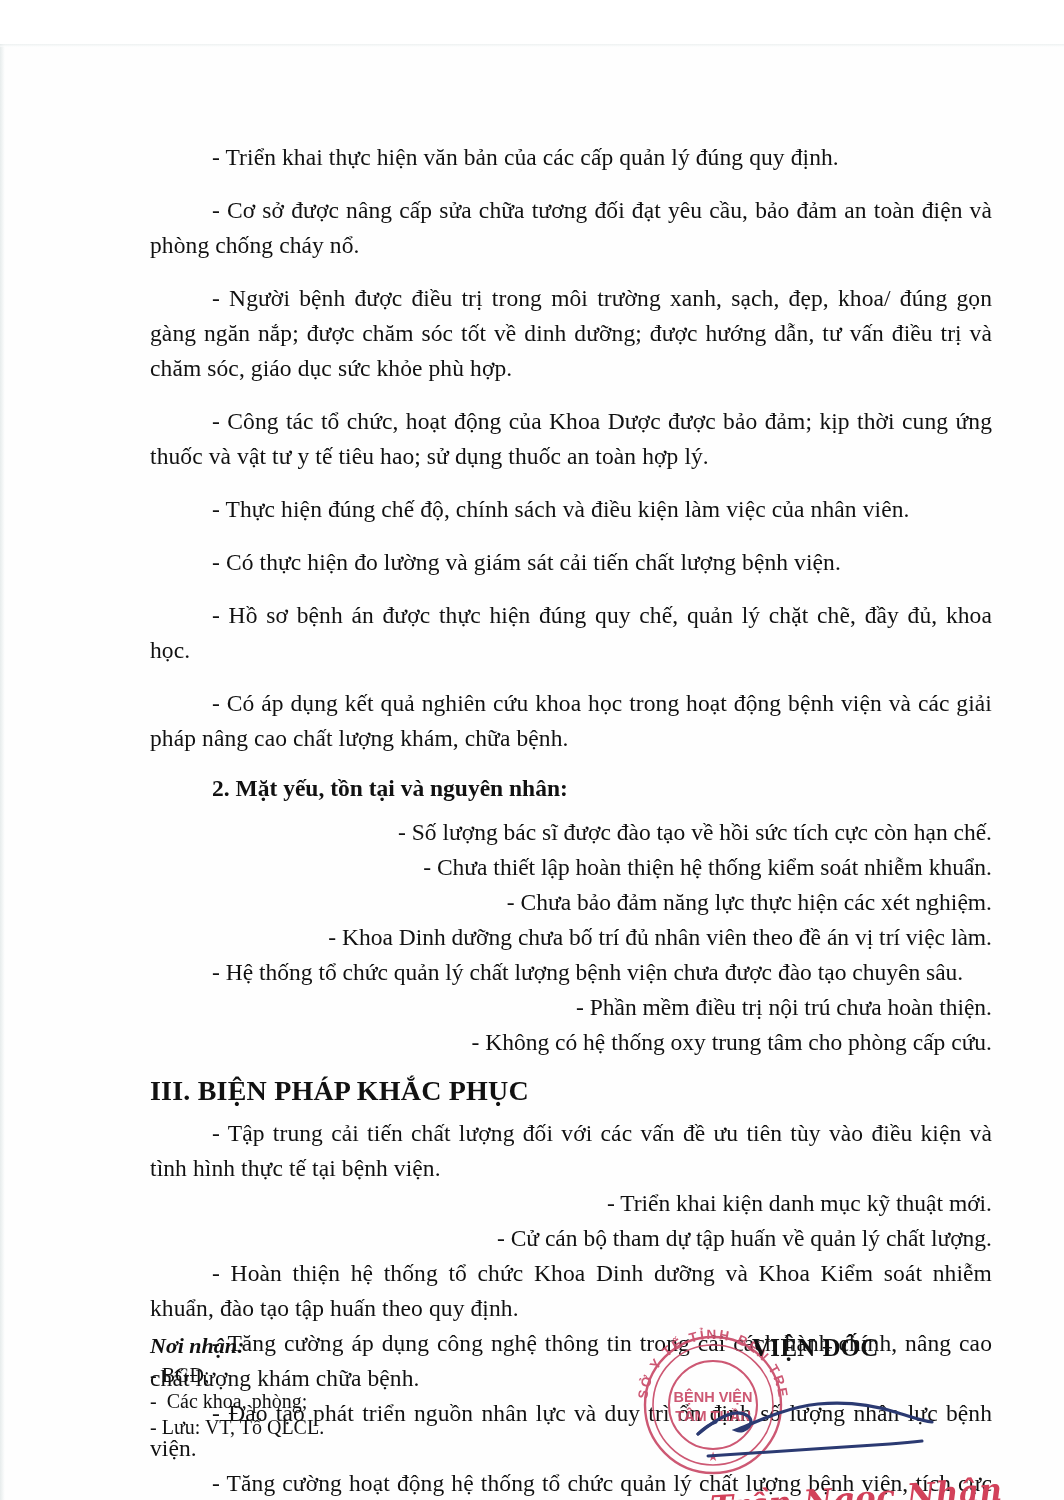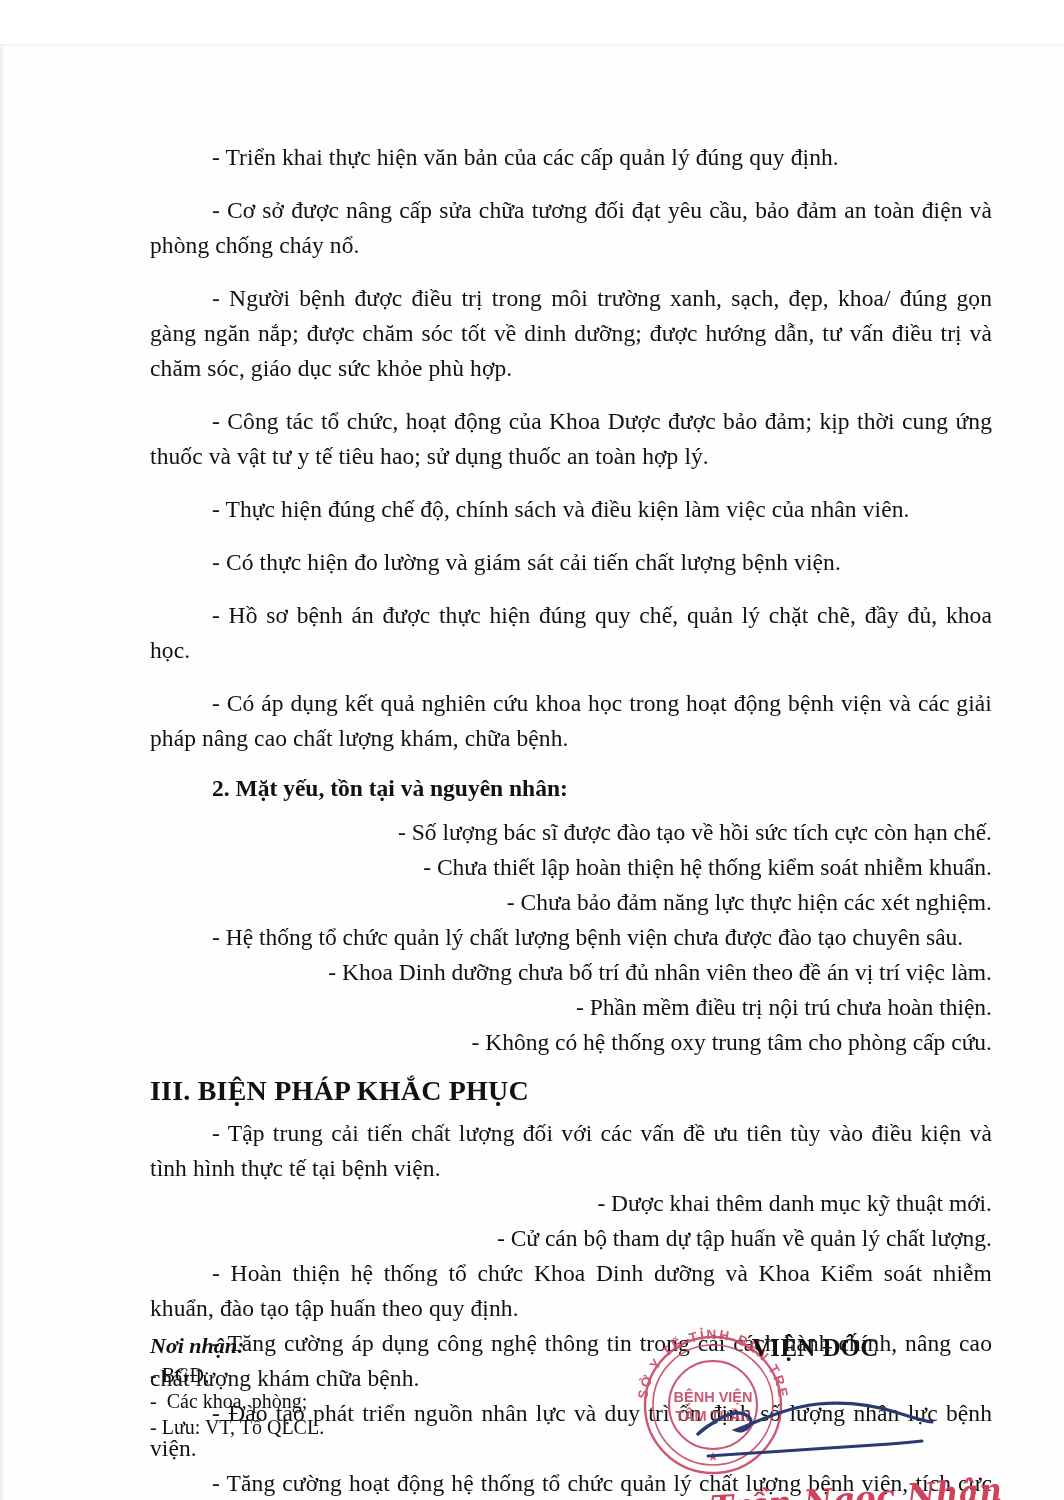--- a/index.html
+++ b/index.html
@@ -187,29 +187,29 @@
     <p class="para gap">- Thực hiện đúng chế độ, chính sách và điều kiện làm việc của nhân viên.</p>
     <p class="para gap">- Có thực hiện đo lường và giám sát cải tiến chất lượng bệnh viện.</p>
     <p class="para gap">- Hồ sơ bệnh án được thực hiện đúng quy chế, quản lý chặt chẽ, đầy đủ, khoa học.</p>
     <p class="para gap">- Có áp dụng kết quả nghiên cứu khoa học trong hoạt động bệnh viện và các giải pháp nâng cao chất lượng khám, chữa bệnh.</p>
 
     <h3 class="sub-head">2. Mặt yếu, tồn tại và nguyên nhân:</h3>
 
     <p class="tight">- Số lượng bác sĩ được đào tạo về hồi sức tích cực còn hạn chế.</p>
     <p class="tight">- Chưa thiết lập hoàn thiện hệ thống kiểm soát nhiễm khuẩn.</p>
     <p class="tight">- Chưa bảo đảm năng lực thực hiện các xét nghiệm.</p>
+    <p class="tight">- Khoa Dinh dưỡng chưa bố trí đủ nhân viên theo đề án vị trí việc làm.</p>
     <p class="tight just">- Hệ thống tổ chức quản lý chất lượng bệnh viện chưa được đào tạo chuyên sâu.</p>
-    <p class="tight">- Khoa Dinh dưỡng chưa bố trí đủ nhân viên theo đề án vị trí việc làm.</p>
     <p class="tight">- Phần mềm điều trị nội trú chưa hoàn thiện.</p>
     <p class="tight">- Không có hệ thống oxy trung tâm cho phòng cấp cứu.</p>
 
     <h2 class="sec-head">III. BIỆN PHÁP KHẮC PHỤC</h2>
 
     <p class="para">- Tập trung cải tiến chất lượng đối với các vấn đề ưu tiên tùy vào điều kiện và tình hình thực tế tại bệnh viện.</p>
-    <p class="tight">- Dược khai thêm danh mục kỹ thuật mới.</p>
+    <p class="tight">- Triển khai kiện danh mục kỹ thuật mới.</p>
     <p class="tight">- Cử cán bộ tham dự tập huấn về quản lý chất lượng.</p>
     <p class="para">- Hoàn thiện hệ thống tổ chức Khoa Dinh dưỡng và Khoa Kiểm soát nhiễm khuẩn, đào tạo tập huấn theo quy định.</p>
     <p class="para">- Tăng cường áp dụng công nghệ thông tin trong cải cách hành chính, nâng cao chất lượng khám chữa bệnh.</p>
     <p class="para">- Đào tạo phát triển nguồn nhân lực và duy trì ổn định số lượng nhân lực bệnh viện.</p>
     <p class="para">- Tăng cường hoạt động hệ thống tổ chức quản lý chất lượng bệnh viện, tích cực cải tiến chất lượng giảm dần tiêu chí mức 2 và tăng từ mức 3 trở lên, tăng số tiêu chí mức 4, mức 5.</p>
 
   </div>
 
   <div class="footer">
 

